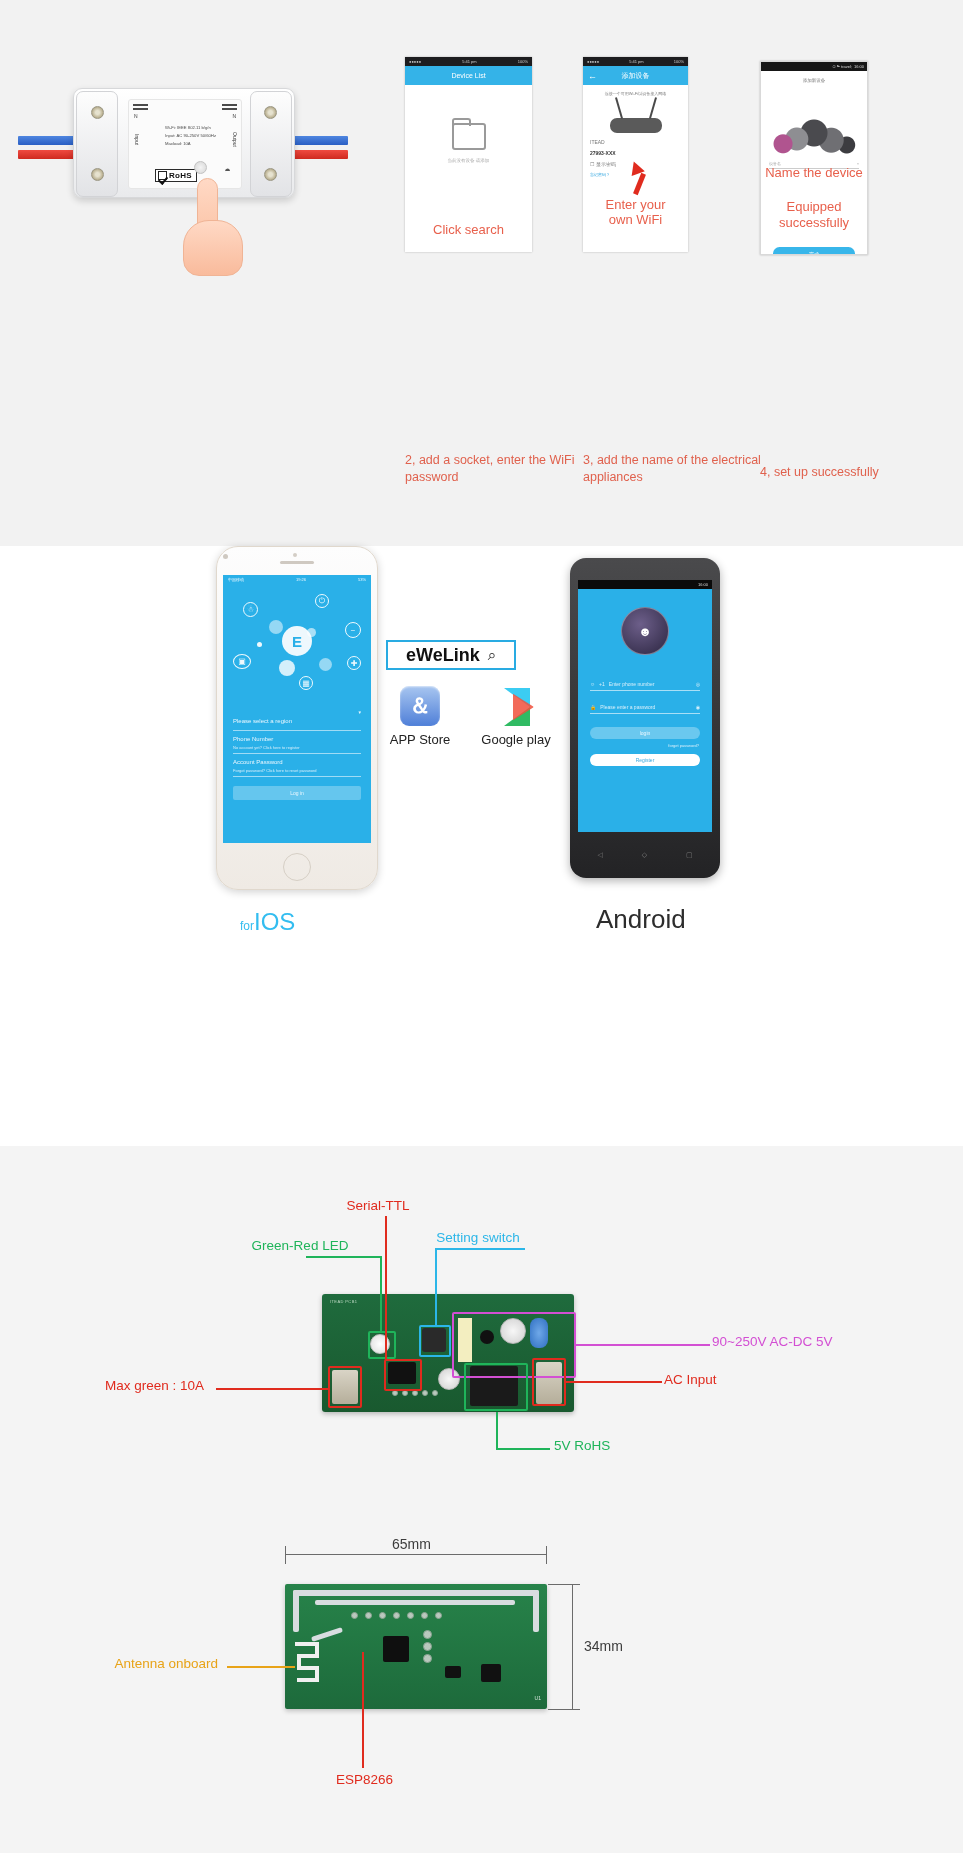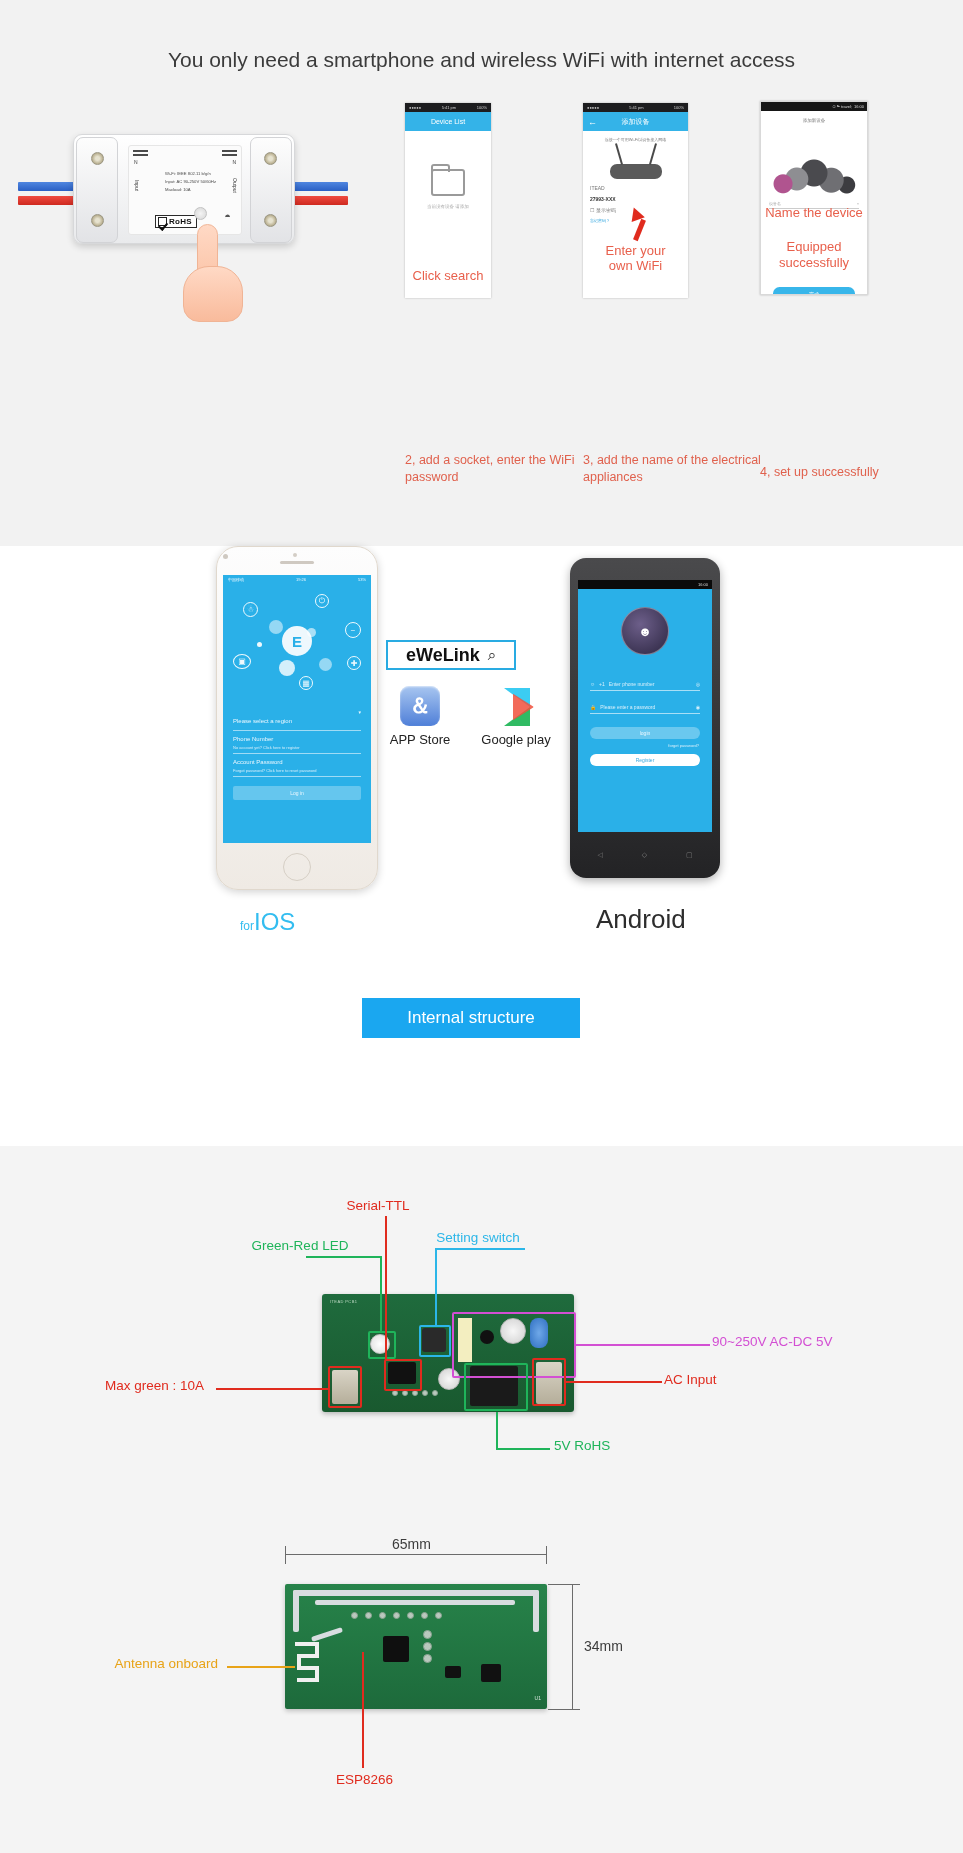--- a/index.html
+++ b/index.html
@@ -112,23 +112,23 @@
     background: linear-gradient(#ffd9c5,#f9bb9c);
     border-radius: 26px 26px 16px 16px; border:1px solid #f0b495;
   }
 
   
   .shot {
     position: absolute; top: 0; background: #fff;
     box-shadow: 0 0 2px rgba(0,0,0,.25);
     overflow: hidden;
   }
-  .shot-1 { left: 405px; top: 7px; width: 86px; height: 195px; }
+  .shot-1 { left: 405px; top: 7px; width: 127px; height: 195px; }
   .shot-2 { left: 583px; top: 7px; width: 105px; height: 195px; }
-  .shot-3 { left: 760px; top: 5px; width: 108px; height: 194px; border:1px solid #d9d9d9;}
+  .shot-3 { left: 760px; top: 11px; width: 108px; height: 194px; border:1px solid #d9d9d9;}
   .ios-status {
     height: 9px; background: #1d1d1f; color: #cfcfcf; font-size: 4px;
     display: flex; align-items: center; justify-content: space-between; padding: 0 4px;
   }
   .ios-bar {
     height: 19px; background: #34b3e8; color: #fff; font-size: 7px;
     display: flex; align-items: center; justify-content: center; position: relative;
   }
   .ios-bar .back { position: absolute; left: 5px; font-size: 9px; }
   .shot-body { position: relative; height: 100%; background: #fff; }
@@ -343,21 +343,20 @@
   .esp-chip { position: absolute; background: #0f0f0f; border-radius: 2px; }
   .ant-pcb { position: absolute; }
   .ant-pcb i { position: absolute; background: #f0f0f0; }
 </style>
 </head>
 <body>
 
 <div class="page">
 
   <section class="sec-steps">
-    <p class="hdr-sub">You only need a smartphone and wireless WiFi with internet access</p>
 
     <div class="steps-row">
 
       <div class="device-wrap">
         <div class="wire blue left-b"></div>
         <div class="wire red  left-r"></div>
         <div class="wire blue right-b"></div>
         <div class="wire red  right-r"></div>
 
         <div class="device-body">
@@ -563,21 +562,20 @@
         <span>◇</span>
         <span>▢</span>
       </div>
     </div>
 
     <div class="os-label ios">
       <span class="pre">for</span><span>IOS</span>
     </div>
     <div class="os-label and">Android</div>
 
-    <div class="internal-btn">Internal structure</div>
   </section>
 
   <section class="sec-internal">
 
     <div class="pcb-top-wrap">
 
       <div class="pcb-board">
         <div class="pcb-silk">ITEAD PCB1</div>
         <div class="comp led" style="left:48px;top:40px;width:20px;height:20px;"></div>
         <div class="comp btn-sw" style="left:100px;top:34px;width:24px;height:24px;border-radius:3px;"></div>

